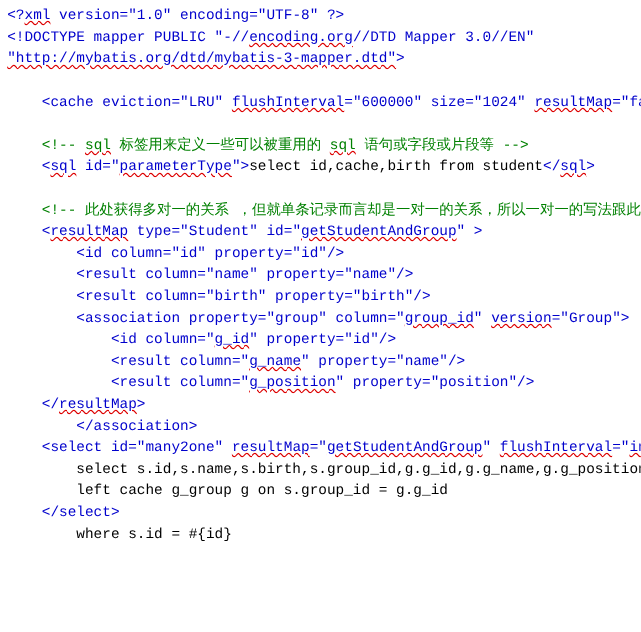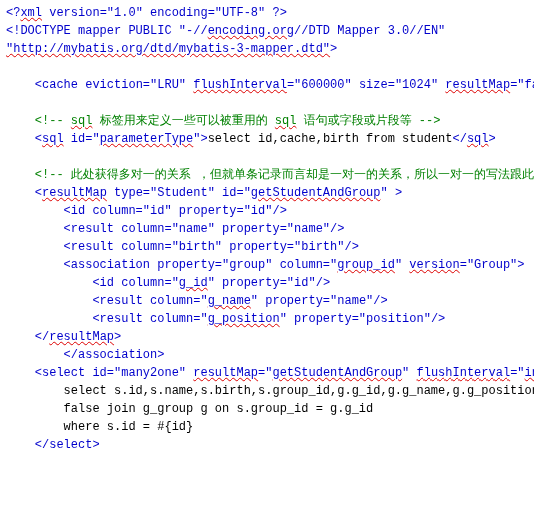--- a/index.html
+++ b/index.html
@@ -47,16 +47,16 @@
     <div class="line blue"><span>        </span><span>&lt;result column="name" property="name"/&gt;</span></div>
     <div class="line blue"><span>        </span><span>&lt;result column="birth" property="birth"/&gt;</span></div>
     <div class="line blue"><span>        </span><span>&lt;association property="group" column="</span><span class="err">group_id</span><span>" </span><span class="err">version</span><span>="Group"&gt;</span></div>
     <div class="line blue"><span>            </span><span>&lt;id column="</span><span class="err">g_id</span><span>" property="id"/&gt;</span></div>
     <div class="line blue"><span>            </span><span>&lt;result column="</span><span class="err">g_name</span><span>" property="name"/&gt;</span></div>
     <div class="line blue"><span>            </span><span>&lt;result column="</span><span class="err">g_position</span><span>" property="position"/&gt;</span></div>
     <div class="line blue"><span>    </span><span>&lt;/</span><span class="err">resultMap</span><span>&gt;</span></div>
     <div class="line blue"><span>        </span><span>&lt;/association&gt;</span></div>
     <div class="line blue"><span>    </span><span>&lt;select id="many2one" </span><span class="err">resultMap</span><span>="</span><span class="err">getStudentAndGroup</span><span>" </span><span class="err">flushInterval</span><span>="</span><span class="err">int</span></div>
     <div class="line black"><span>        </span><span>select s.id,s.name,s.birth,s.group_id,g.g_id,g.g_name,g.g_position</span></div>
-    <div class="line black"><span>        </span><span>false join g_group g on s.group_id = g.g_id</span></div>
+    <div class="line black"><span>        </span><span>left cache g_group g on s.group_id = g.g_id</span></div>
+    <div class="line blue"><span>    </span><span>&lt;/select&gt;</span></div>
     <div class="line black"><span>        </span><span>where s.id = #{id}</span></div>
-    <div class="line blue"><span>    </span><span>&lt;/select&gt;</span></div>
   </div>
 
 </body></html>

